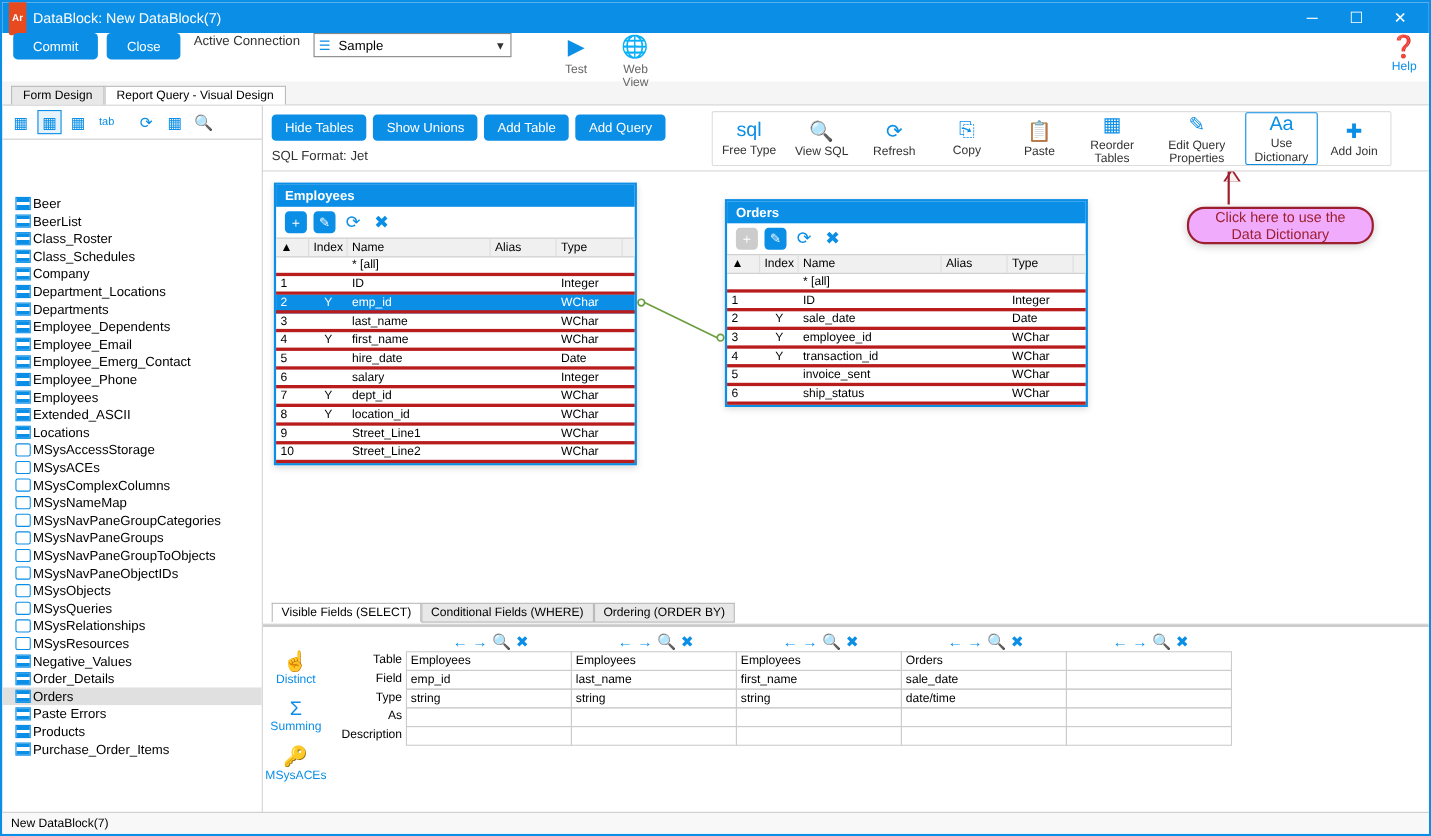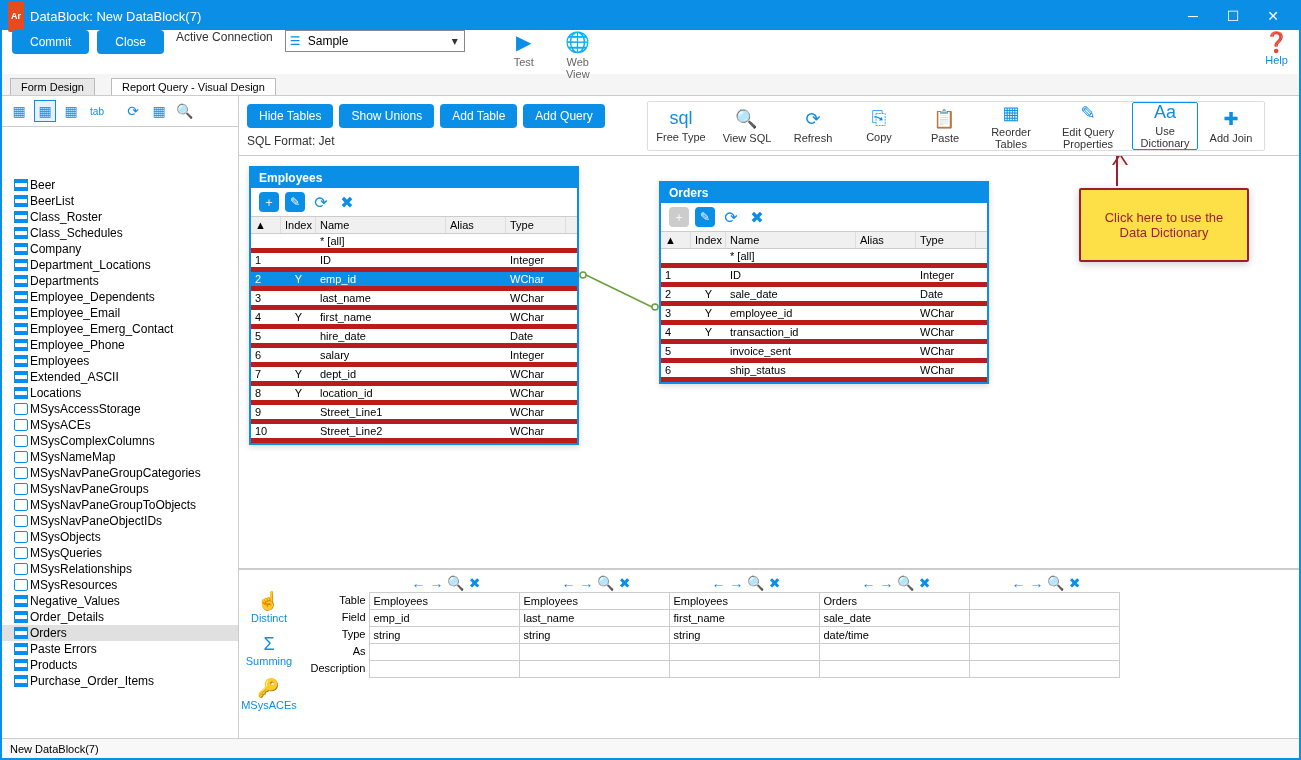--- a/index.html
+++ b/index.html
@@ -20,21 +20,21 @@
 .combo .db-icon { width: 14px; height: 14px; margin-right: 4px; color: #0b8ee6; }
 .combo::after { content: "▾"; position: absolute; right: 6px; color: #333; }
 .tool-icon-big { width: 46px; text-align: center; font-size: 11px; color: #666; cursor: pointer; }
 .tool-icon-big .icon { font-size: 20px; color: #0b8ee6; display: block; margin-bottom: 2px; }
 .tool-icon-big.disabled .icon { color: #aaa; }
 .help-icon { margin-left: auto; text-align: center; font-size: 11px; color: #0b8ee6; cursor: pointer; }
 .help-icon .icon { font-size: 20px; display: block; }
 
 
 .tabs-row { height: 22px; display: flex; align-items: flex-end; border-bottom: 1px solid #ccc; padding-left: 8px; background: #f5f5f5; }
-.tab { border: 1px solid #bbb; border-bottom: none; padding: 2px 10px; font-size: 11px; background: #e8e8e8; margin-right: 16px; cursor: pointer; }
+.tab { border: 1px solid #bbb; border-bottom: none; padding: 2px 10px; font-size: 11px; background: #e8e8e8; margin-right: 0; cursor: pointer; }
 .tab.active { background: #fff; }
 
 
 .main { display: flex; height: 642px; }
 .side-panel { width: 237px; border-right: 1px solid #ccc; display: flex; flex-direction: column; }
 .side-header { background: #0b8ee6; color: #fff; padding: 2px 6px; font-size: 12px; font-weight: bold; }
 .side-iconbar { display: flex; gap: 4px; padding: 4px 6px; border-bottom: 1px solid #ccc; }
 .side-iconbar .ibtn { width: 22px; height: 22px; display: flex; align-items: center; justify-content: center; color: #0b8ee6; font-size: 14px; border: 1px solid transparent; cursor: pointer; }
 .side-iconbar .ibtn.active { border: 1px solid #0b8ee6; background: #e6f3fc; }
 .tree { flex: 1; overflow-y: auto; font-size: 12px; padding: 2px 0; margin-top: 48px; }
@@ -60,31 +60,31 @@
 
 .table-card { position: absolute; background: #fff; border: 2px solid #0b8ee6; box-shadow: 0 2px 6px rgba(0,0,0,0.15); width: 330px; }
 .table-card .card-title { background: #0b8ee6; color: #fff; padding: 3px 8px; font-size: 12px; font-weight: bold; }
 .table-card .card-tools { display: flex; gap: 6px; padding: 4px 8px; }
 .card-tools .ctbtn { width: 20px; height: 20px; background: #0b8ee6; color: #fff; border-radius: 4px; display: flex; align-items: center; justify-content: center; font-size: 12px; cursor: pointer; }
 .card-tools .ctbtn.plain { background: transparent; color: #0b8ee6; font-size: 16px; }
 .card-tools .ctbtn.disabled { background: #ccc; }
 .table-card .card-grid { font-size: 11px; }
 .card-grid-header { display: flex; background: #f0f0f0; border-top: 1px solid #ccc; border-bottom: 1px solid #ccc; font-size: 11px; }
 .card-grid-header > div { padding: 2px 4px; border-right: 1px solid #ddd; }
-.card-row { display: flex; border-bottom: 5px solid #b91c1c; }
+.card-row { display: flex; border-bottom: 3px solid #b91c1c; }
 .card-row > div { padding: 1px 4px; }
 .card-row.selected { background: #0b8ee6; color: #fff; }
 .col-num { width: 30px; }
 .col-idx { width: 35px; text-align: center; }
 .col-name { width: 130px; }
 .col-alias { width: 60px; }
 .col-type { width: 60px; }
 
 
-.callout { position: absolute; border: 2px solid #9c1f2e; border-radius: 2px; background: #fde047; padding: 20px 16px; color: #9c1f2e; font-size: 13px; text-align: center; box-shadow: 0 2px 8px rgba(0,0,0,0.2); }
+.callout { position: absolute; border: 2px solid #9c1f2e; border-radius: 16px; background: #f0abfc; padding: 0 16px; color: #9c1f2e; font-size: 13px; text-align: center; box-shadow: 0 2px 8px rgba(0,0,0,0.2); }
 .callout-pointer { position: absolute; width: 0; height: 0; border-left: 8px solid transparent; border-right: 8px solid transparent; border-bottom: 12px solid #9c1f2e; }
 .callout-pointer::after { content:""; position: absolute; left: -6px; top: 3px; border-left: 6px solid transparent; border-right: 6px solid transparent; border-bottom: 9px solid #f9f0f0; }
 
 
 .bottom-panel { height: 170px; border-top: 2px solid #ccc; display: flex; }
 .bottom-left-tools { width: 60px; border-right: 0; display: flex; flex-direction: column; align-items: center; gap: 10px; padding-top: 20px; }
 .bottom-left-tools .vtool { text-align: center; font-size: 11px; color: #0b8ee6; cursor: pointer; }
 .bottom-left-tools .vtool .icon { font-size: 18px; display: block; }
 .bottom-main { flex: 1; position: relative; padding-top: 4px; }
 .bottom-tabrow { height: 22px; display: flex; align-items: center; border-bottom: 1px solid #ccc; padding-left: 8px; }
@@ -514,20 +514,25 @@
       <div class="callout-pointer" style="left:873px;top:-3px;"></div>
       <svg style="position:absolute;left:876px;top:-10px;width:4px;height:44px;">
         <line x1="2" y1="0" x2="2" y2="40" stroke="#9c1f2e" stroke-width="2"></line>
       </svg>
       <div class="callout" style="left:840px;top:32px;width:170px;">
         <div>Click here to use the</div>
         <div>Data Dictionary</div>
       </div>
 
       <div style="position:absolute;left:0;right:0;bottom:0;">
+        <div class="bottom-tabrow">
+          <div class="btm-tab active">Visible Fields (SELECT)</div>
+          <div class="btm-tab">Conditional Fields (WHERE)</div>
+          <div class="btm-tab">Ordering (ORDER BY)</div>
+        </div>
         <div class="bottom-panel">
           <div class="bottom-left-tools">
             <div class="vtool"><span class="icon">☝</span><span>Distinct</span></div>
             <div class="vtool"><span class="icon">Σ</span><span>Summing</span></div>
             <div class="vtool"><span class="icon">🔑</span><span>MSysACEs</span></div>
           </div>
           <div class="bottom-main">
             <div id="col-ctrls" style="display:flex;margin-left:72px;">
                 <div class="col-ctrl" style="width: 150px;">
                   <span>←</span>

